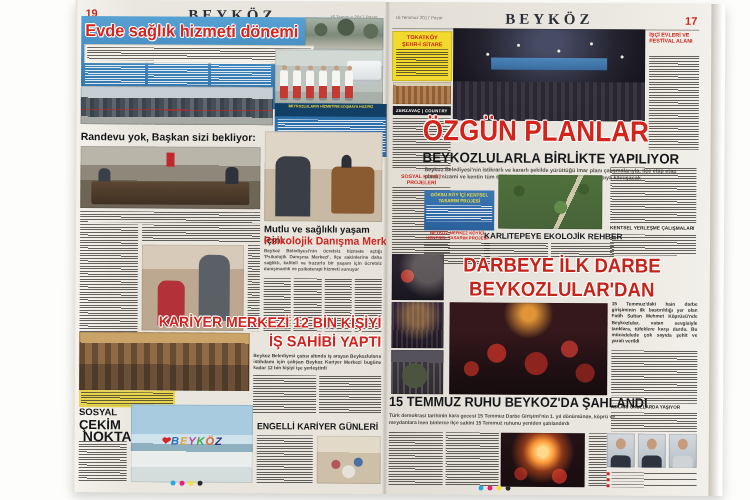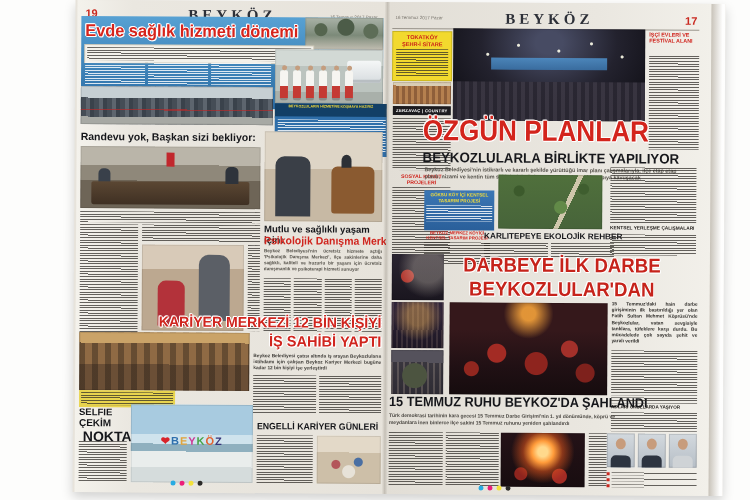--- a/index.html
+++ b/index.html
@@ -66,21 +66,21 @@
   .counsel .chair::before{content:"";position:absolute;left:22%;top:-26%;width:10px;height:13px;border-radius:50% 50% 0 0;background:#2c3036;}
   .girlph{left:66px;top:244px;width:102px;height:86px;background:linear-gradient(180deg,#d8cab8 0 28%,#bca890 28%);}
   .girlph::before{content:"";position:absolute;right:14%;top:12%;width:30%;height:76%;border-radius:10px 10px 0 0;background:#5b5f66;}
   .girlph::after{content:"";position:absolute;left:16%;bottom:6%;width:26%;height:52%;border-radius:8px 8px 0 0;background:#b3323a;}
   .office{left:4px;top:332px;width:170px;height:58px;
     background-image:linear-gradient(180deg,#caa368 0 18%,transparent 18%),
     repeating-linear-gradient(90deg,rgba(25,20,16,.35) 0 6px,transparent 6px 13px),
     linear-gradient(180deg,#8f6a44 0 55%,#6b4f36 55%);}
   .ycap{left:4px;top:390px;width:92px;height:13px;background:#e8d44e;padding:2px;}
   .selfieph{left:56px;top:404px;width:122px;height:78px;
-    background:linear-gradient(180deg,#a8cbe0 0 38%,#cfe3ed 38% 50%,#8fb0bf 50% 60%,#e9edec 60% 80%,#d5dcdc 80%);}
+    background:linear-gradient(180deg,#a8cbe0 0 38%,#cfe3ed 38% 50%,#8fb0bf 50% 60%,#e9edec 60% 80%,#d5dcdc 80%);font-style:italic;}
   .sign{position:absolute;left:0;right:0;top:38%;text-align:center;font-weight:900;font-size:11px;letter-spacing:1px;white-space:nowrap;}
   .sign .h{color:#d8232a;} .lt0{color:#2e6fad}.lt1{color:#e0a43c}.lt2{color:#cc3a96}.lt3{color:#47a447}.lt4{color:#e2622f}.lt5{color:#37357a}
   .event{left:242px;top:434px;width:64px;height:48px;
     background-image:radial-gradient(circle at 30% 60%,#b3555a 0 4px,transparent 5px),
     radial-gradient(circle at 65% 55%,#4a6fa3 0 4px,transparent 5px),
     radial-gradient(circle at 50% 75%,#e7e2d8 0 6px,transparent 7px),
     linear-gradient(180deg,#e3d9c8 0 35%,#cdbfa8 35%);}
   
   .h-black{font-weight:800;color:#15161a;}
   .h-red{font-weight:900;color:#d0251e;}
@@ -223,22 +223,22 @@
       <div class="ph office"></div>
       <div class="abs ycap">
           <i class="tx" style="display:block;height:100%"></i>
         </div>
       <div class="abs smlead" style="left:178px;top:352px;width:128px;height:20px;font-size:4.8px;color:#3c3a36">Beykoz Belediyesi çatısı altında iş arayan Beykozluların istihdamı için çalışan Beykoz Kariyer Merkezi bugüne kadar 12 bin kişiyi işe yerleştirdi</div>
       <div class="abs cols" style="left:178px;top:374px;width:128px;height:38px">
           <i class="tx"></i>
           <i class="tx"></i>
         </div>
 
-      <div class="abs h-black" style="left:4px;top:406px;font-size:9.5px;font-weight:900">SELFIE</div>
-      <div class="abs h-black" style="left:4px;top:417px;font-size:10px;font-weight:900">ÇEKİM</div>
+      <div class="abs h-black" style="left:4px;top:406px;font-size:9.5px;font-weight:900">SOSYAL</div>
+      <div class="abs h-black" style="left:4px;top:417px;font-size:13px;font-weight:900">ÇEKİM</div>
       <div class="abs h-black" style="left:8px;top:428px;font-size:14px;font-weight:900">NOKTASI</div>
       <div class="abs tx" style="left:4px;top:441px;width:48px;height:40px"></div>
       <div class="ph selfieph">
         <div class="sign">
           <span class="h">❤</span><span class="lt0">B</span><span class="lt1">E</span><span class="lt2">Y</span><span class="lt3">K</span><span class="lt4">Ö</span><span class="lt5">Z</span>
         </div>
       </div>
       <div class="abs h-black" style="left:182px;top:420px;width:126px;font-size:9.2px;font-weight:900;transform:scaleX(.95);transform-origin:left center;white-space:nowrap">ENGELLİ KARİYER GÜNLERİ</div>
       <div class="abs tx" style="left:182px;top:434px;width:56px;height:48px"></div>
       <div class="ph event"></div>

